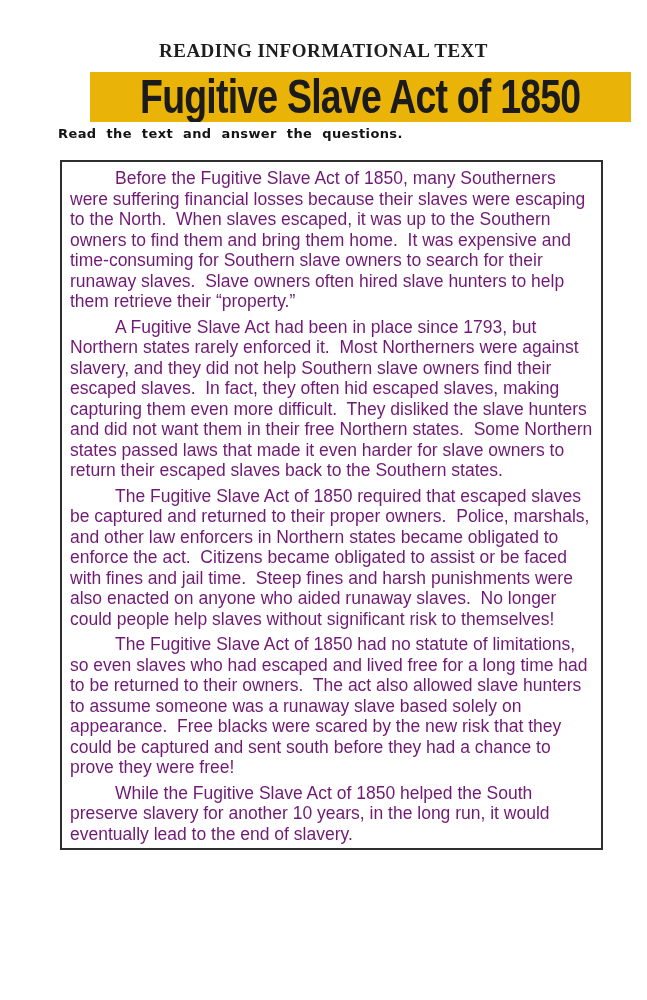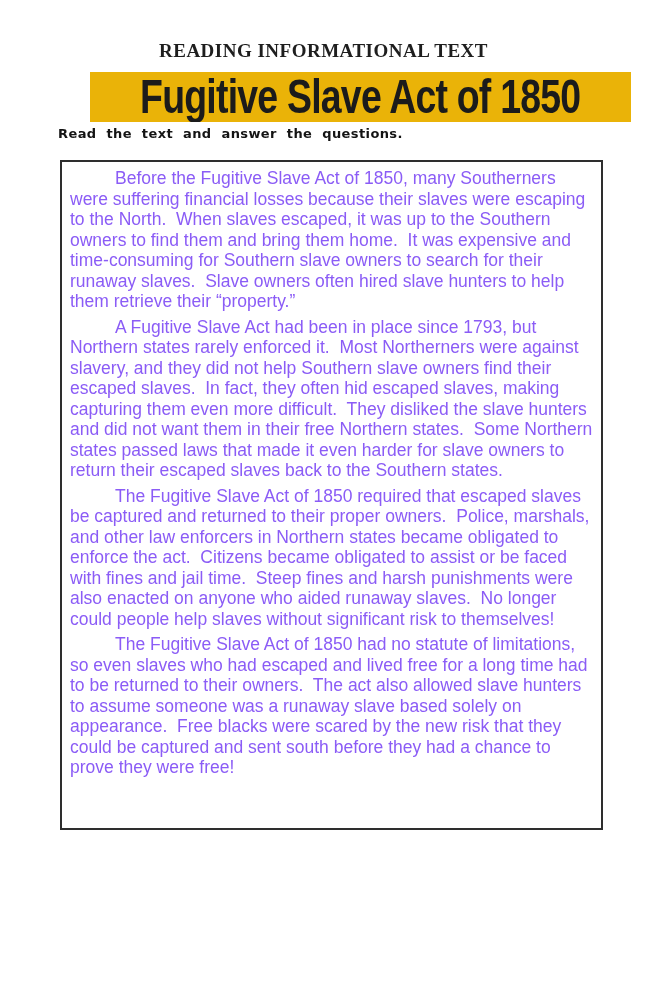--- a/index.html
+++ b/index.html
@@ -68,21 +68,21 @@
     border: 2px solid #2e2e2e;
     background: #ffffff;
     padding: 6px 8px 4px 8px;
   }
   .article-box p {
     margin: 0 0 5px 0;
     text-indent: 45px;
     font-family: "Liberation Sans", sans-serif;
     font-size: 17.5px;
     line-height: 20.5px;
-    color: #8b5cf6;
+    color: #701a75;
     white-space: pre-wrap;
     text-align: left;
   }
   .article-box p:last-child { margin-bottom: 0; }
   .footer {
     position: absolute;
     top: 980px;
     left: 0;
     width: 100%;
     text-align: center;
@@ -102,17 +102,18 @@
     <div class="banner-title">Fugitive Slave Act of 1850</div>
   </div>
 
   <div class="instruction">Read the text and answer the questions.</div>
 
   <div class="article-box">
     <p>Before the Fugitive Slave Act of 1850, many Southerners were suffering financial losses because their slaves were escaping to the North.  When slaves escaped, it was up to the Southern owners to find them and bring them home.  It was expensive and time-consuming for Southern slave owners to search for their runaway slaves.  Slave owners often hired slave hunters to help them retrieve their “property.”</p>
     <p>A Fugitive Slave Act had been in place since 1793, but Northern states rarely enforced it.  Most Northerners were against slavery, and they did not help Southern slave owners find their escaped slaves.  In fact, they often hid escaped slaves, making capturing them even more difficult.  They disliked the slave hunters and did not want them in their free Northern states.  Some Northern states passed laws that made it even harder for slave owners to return their escaped slaves back to the Southern states.</p>
     <p>The Fugitive Slave Act of 1850 required that escaped slaves be captured and returned to their proper owners.  Police, marshals, and other law enforcers in Northern states became obligated to enforce the act.  Citizens became obligated to assist or be faced with fines and jail time.  Steep fines and harsh punishments were also enacted on anyone who aided runaway slaves.  No longer could people help slaves without significant risk to themselves!</p>
     <p>The Fugitive Slave Act of 1850 had no statute of limitations, so even slaves who had escaped and lived free for a long time had to be returned to their owners.  The act also allowed slave hunters to assume someone was a runaway slave based solely on appearance.  Free blacks were scared by the new risk that they could be captured and sent south before they had a chance to prove they were free!</p>
+    <p>While the Fugitive Slave Act of 1850 helped the South preserve slavery for another 10 years, in the long run, it would eventually lead to the end of slavery.</p>
   </div>
 
   <div class="footer">©Carole Marsh/Gallopade • www.gallopade.com • page 4</div>
 
 </div>
 
 </body></html>

